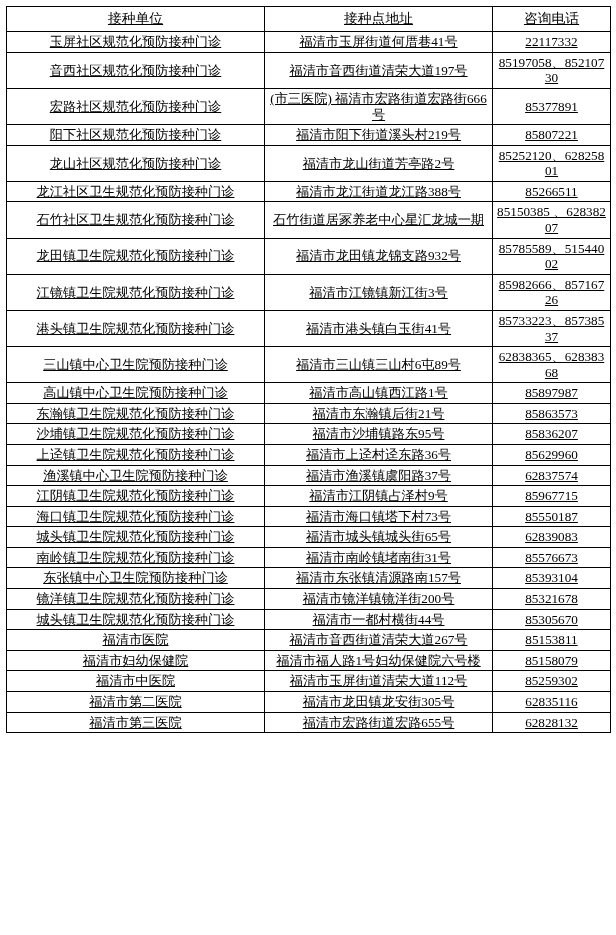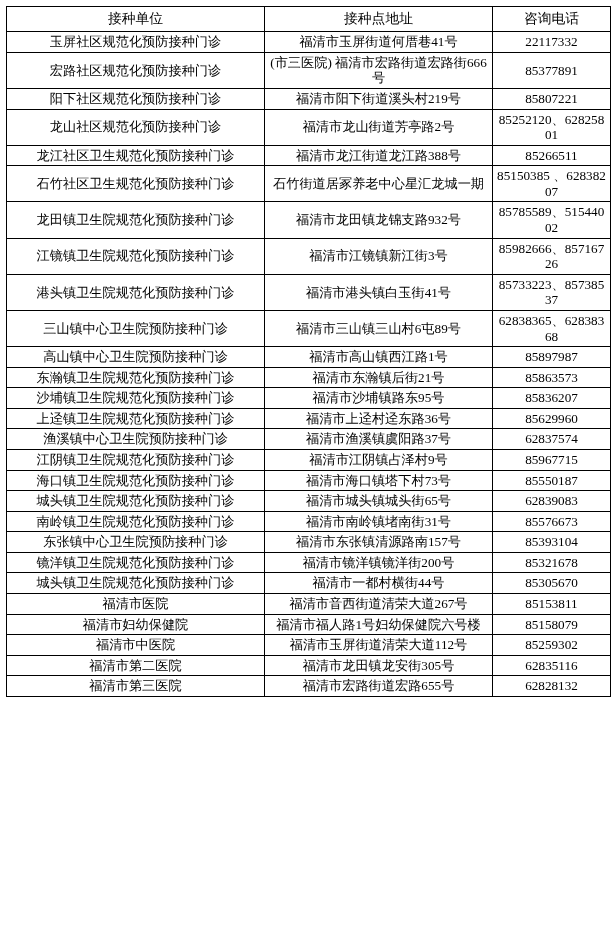--- a/index.html
+++ b/index.html
@@ -12,20 +12,21 @@
     height: 935px;
     font-family: "Liberation Serif", "DejaVu Serif", serif;
     color: #000000;
     -webkit-font-smoothing: antialiased;
   }
   .sheet {
     width: 616px;
     height: 677px;
     box-sizing: border-box;
     padding: 6px 6px 4px 6px;
+    text-decoration: underline;
   }
   table.vax-table {
     width: 604px;
     border-collapse: collapse;
     table-layout: fixed;
     border: 1px solid #000;
   }
   table.vax-table col.c-unit { width: 258px; }
   table.vax-table col.c-addr { width: 228px; }
   table.vax-table col.c-tel  { width: 118px; }
@@ -69,20 +70,25 @@
         <th class="tel">咨询电话</th>
       </tr>
     </thead>
     <tbody id="table-body">
         <tr>
           <td class="unit">玉屏社区规范化预防接种门诊</td>
           <td class="addr">福清市玉屏街道何厝巷41号</td>
           <td class="tel">22117332</td>
         </tr>
         <tr>
+          <td class="unit">音西社区规范化预防接种门诊</td>
+          <td class="addr">福清市音西街道清荣大道197号</td>
+          <td class="tel">85197058、85210730</td>
+        </tr>
+        <tr>
           <td class="unit">宏路社区规范化预防接种门诊</td>
           <td class="addr">(市三医院) 福清市宏路街道宏路街666号</td>
           <td class="tel">85377891</td>
         </tr>
         <tr>
           <td class="unit">阳下社区规范化预防接种门诊</td>
           <td class="addr">福清市阳下街道溪头村219号</td>
           <td class="tel">85807221</td>
         </tr>
         <tr>

